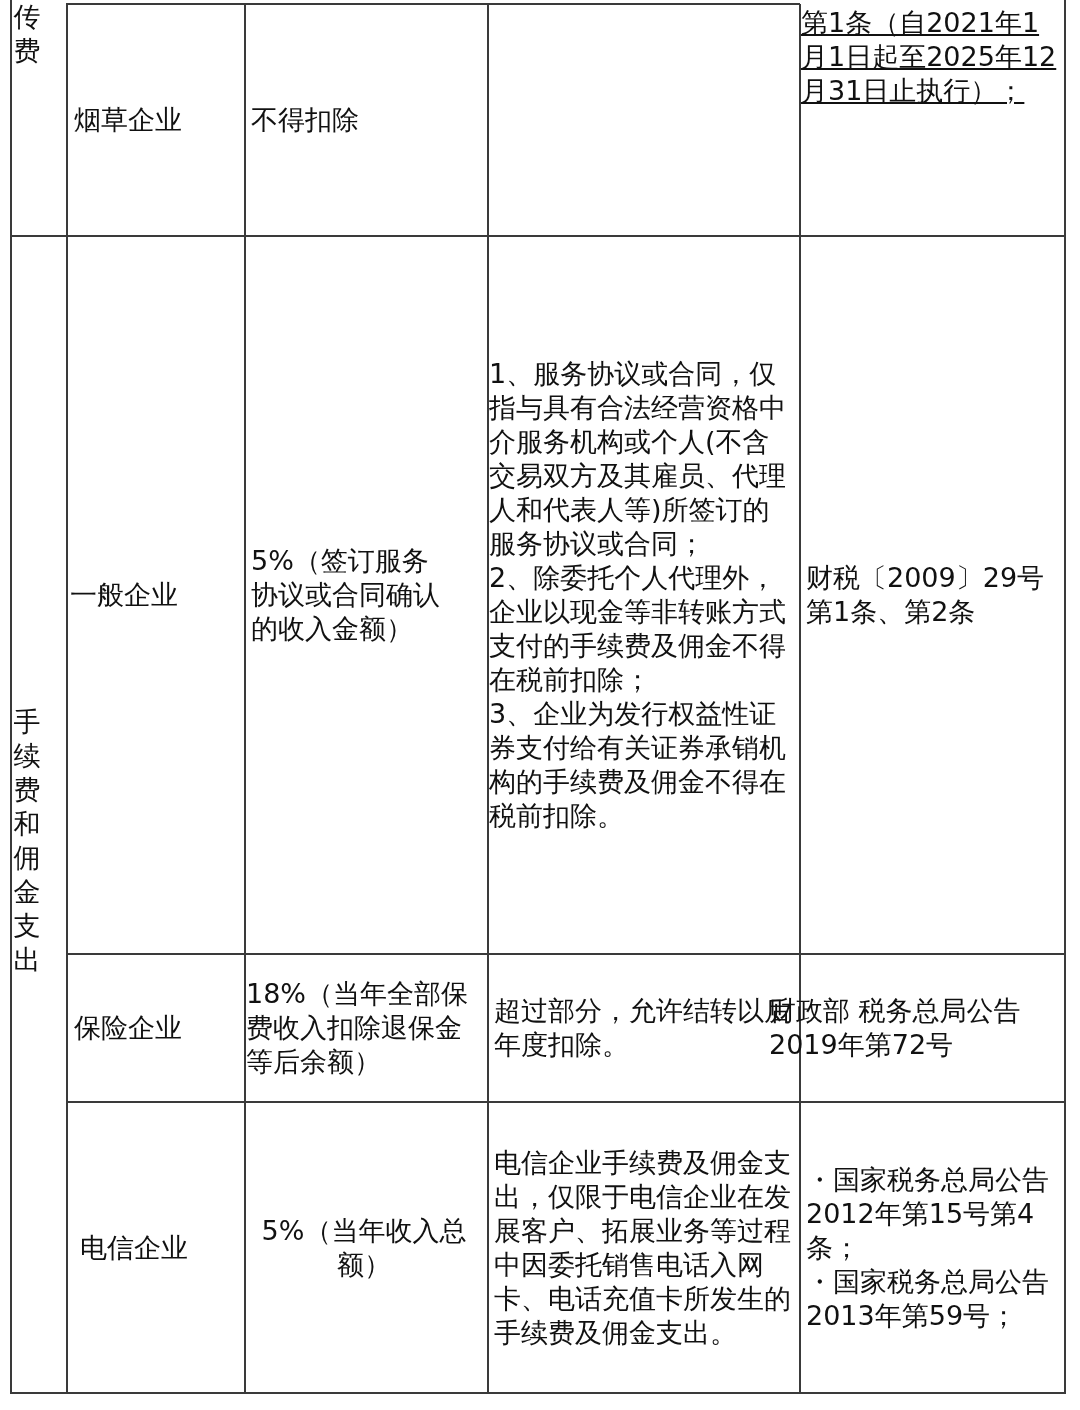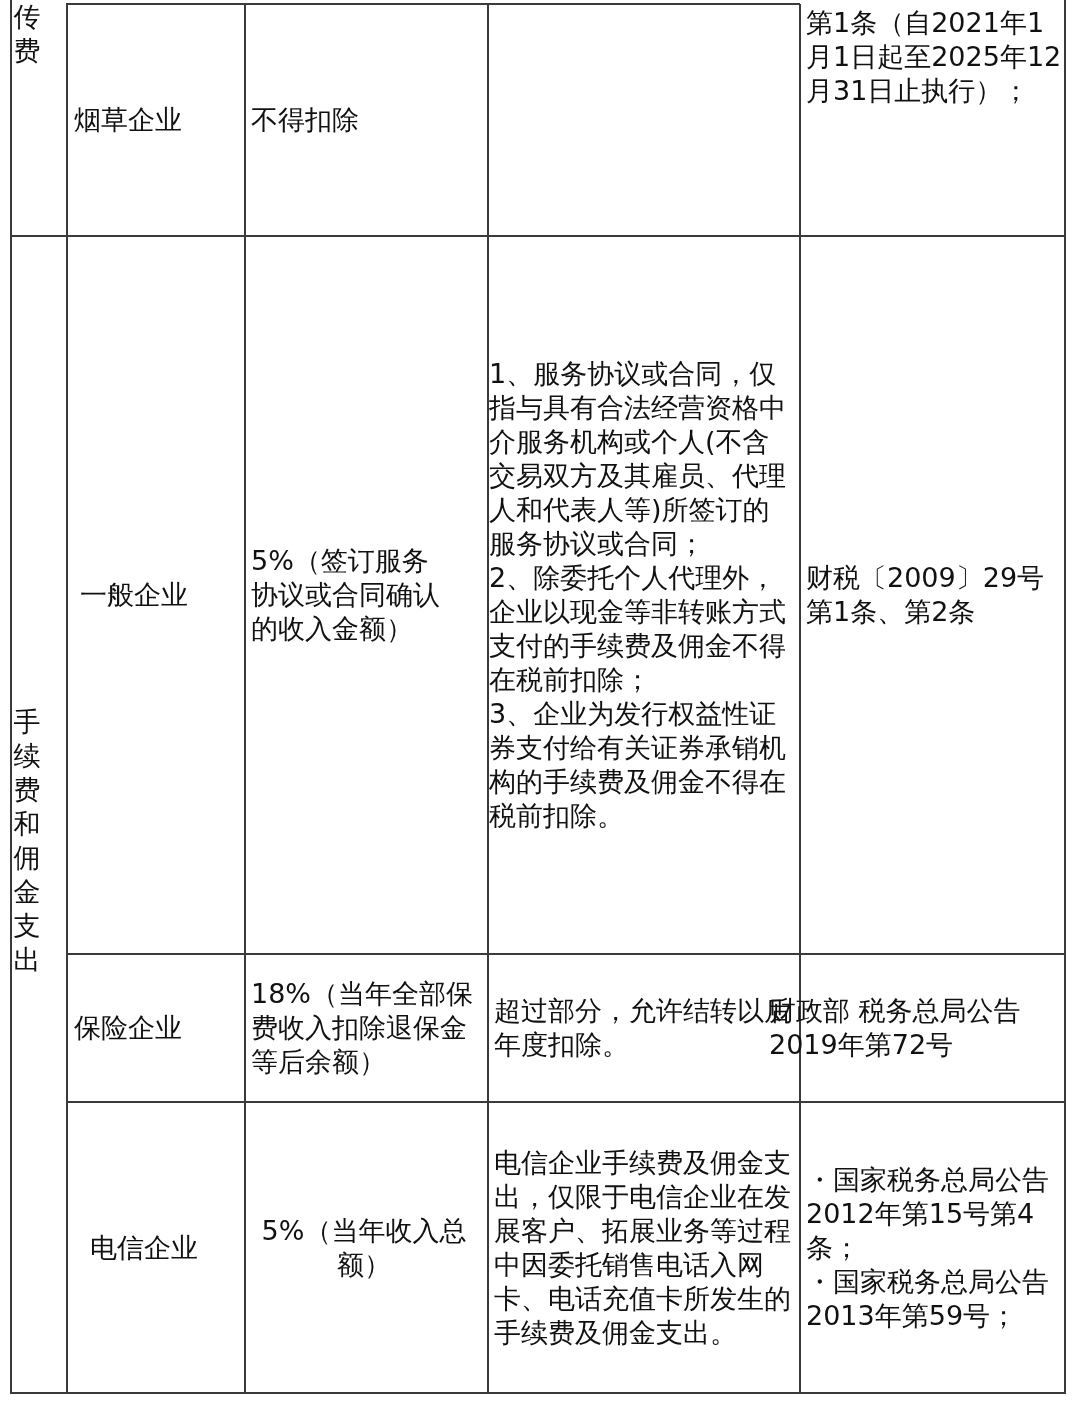--- a/index.html
+++ b/index.html
@@ -33,57 +33,57 @@
 </div>
 <div class="cell" style="left:68px;top:5px;width:153px;height:230px;padding-left:6px;">
   <span class="txt">烟草企业</span>
 </div>
 <div class="cell" style="left:246px;top:5px;width:241px;height:230px;padding-left:5px;">
   <span class="txt">不得扣除</span>
 </div>
 <div class="cell" style="left:489px;top:5px;width:310px;height:230px;padding-left:5px;">
   <span class="txt"></span>
 </div>
-<div class="cell top" style="left:801px;top:4px;width:263px;height:230px;padding-left:5px;padding-top:2px;">
+<div class="cell top" style="left:801px;top:4px;width:263px;height:230px;padding-top:2px;text-decoration:underline;">
   <span class="txt">第1条（自2021年1月1日起至2025年12月31日止执行）；</span>
 </div>
 
 <div class="cell vert" style="left:12px;top:250px;width:54px;height:1155px;padding-top:455px;align-items:flex-start;justify-content:flex-start;">
   <span class="txt">手续费和佣金支出</span>
 </div>
 
-<div class="cell" style="left:68px;top:237px;width:176px;height:716px;padding-left:12px;">
+<div class="cell" style="left:68px;top:237px;width:176px;height:716px;padding-left:2px;">
   <span class="txt">一般企业</span>
 </div>
 <div class="cell" style="left:246px;top:237px;width:219px;height:716px;padding-left:5px;padding-right:10px;">
   <span class="txt">5%（签订服务协议或合同确认的收入金额）</span>
 </div>
 <div class="cell" style="left:489px;top:237px;width:310px;height:716px;padding-right:4px;">
   <span class="txt">1、服务协议或合同，仅指与具有合法经营资格中介服务机构或个人(不含交易双方及其雇员、代理人和代表人等)所签订的服务协议或合同；
 2、除委托个人代理外，企业以现金等非转账方式支付的手续费及佣金不得在税前扣除；
 3、企业为发行权益性证券支付给有关证券承销机构的手续费及佣金不得在税前扣除。</span>
 </div>
 <div class="cell" style="left:801px;top:237px;width:263px;height:716px;padding-left:5px;padding-right:18px;">
   <span class="txt">财税〔2009〕29号第1条、第2条</span>
 </div>
 
 <div class="cell" style="left:68px;top:955px;width:176px;height:146px;padding-left:6px;">
   <span class="txt">保险企业</span>
 </div>
-<div class="cell" style="left:246px;top:955px;width:241px;height:146px;padding-left:5px;padding-right:10px;">
+<div class="cell" style="left:246px;top:955px;width:241px;height:146px;padding-right:10px;">
   <span class="txt">18%（当年全部保费收入扣除退保金等后余额）</span>
 </div>
 <div class="cell" style="left:489px;top:955px;width:310px;height:146px;padding-left:5px;padding-right:2px;">
   <span class="txt">超过部分，允许结转以后年度扣除。</span>
 </div>
 <div class="cell" style="left:764px;top:955px;width:263px;height:146px;padding-left:5px;padding-right:2px;">
   <span class="txt">财政部 税务总局公告2019年第72号</span>
 </div>
 
-<div class="cell" style="left:68px;top:1103px;width:176px;height:289px;padding-left:22px;">
+<div class="cell" style="left:68px;top:1103px;width:176px;height:289px;padding-left:12px;">
   <span class="txt">电信企业</span>
 </div>
 <div class="cell" style="left:246px;top:1103px;width:241px;height:289px;padding-left:5px;padding-right:10px;text-align:center;">
   <span class="txt">5%（当年收入总额）</span>
 </div>
 <div class="cell" style="left:489px;top:1103px;width:310px;height:289px;padding-left:5px;padding-right:2px;justify-content:flex-end;">
   <span class="txt">电信企业手续费及佣金支出，仅限于电信企业在发展客户、拓展业务等过程中因委托销售电话入网卡、电话充值卡所发生的手续费及佣金支出。</span>
 </div>
 <div class="cell" style="left:801px;top:1103px;width:263px;height:289px;padding-left:5px;padding-right:2px;justify-content:flex-end;">
   <span class="txt">・国家税务总局公告2012年第15号第4条；

